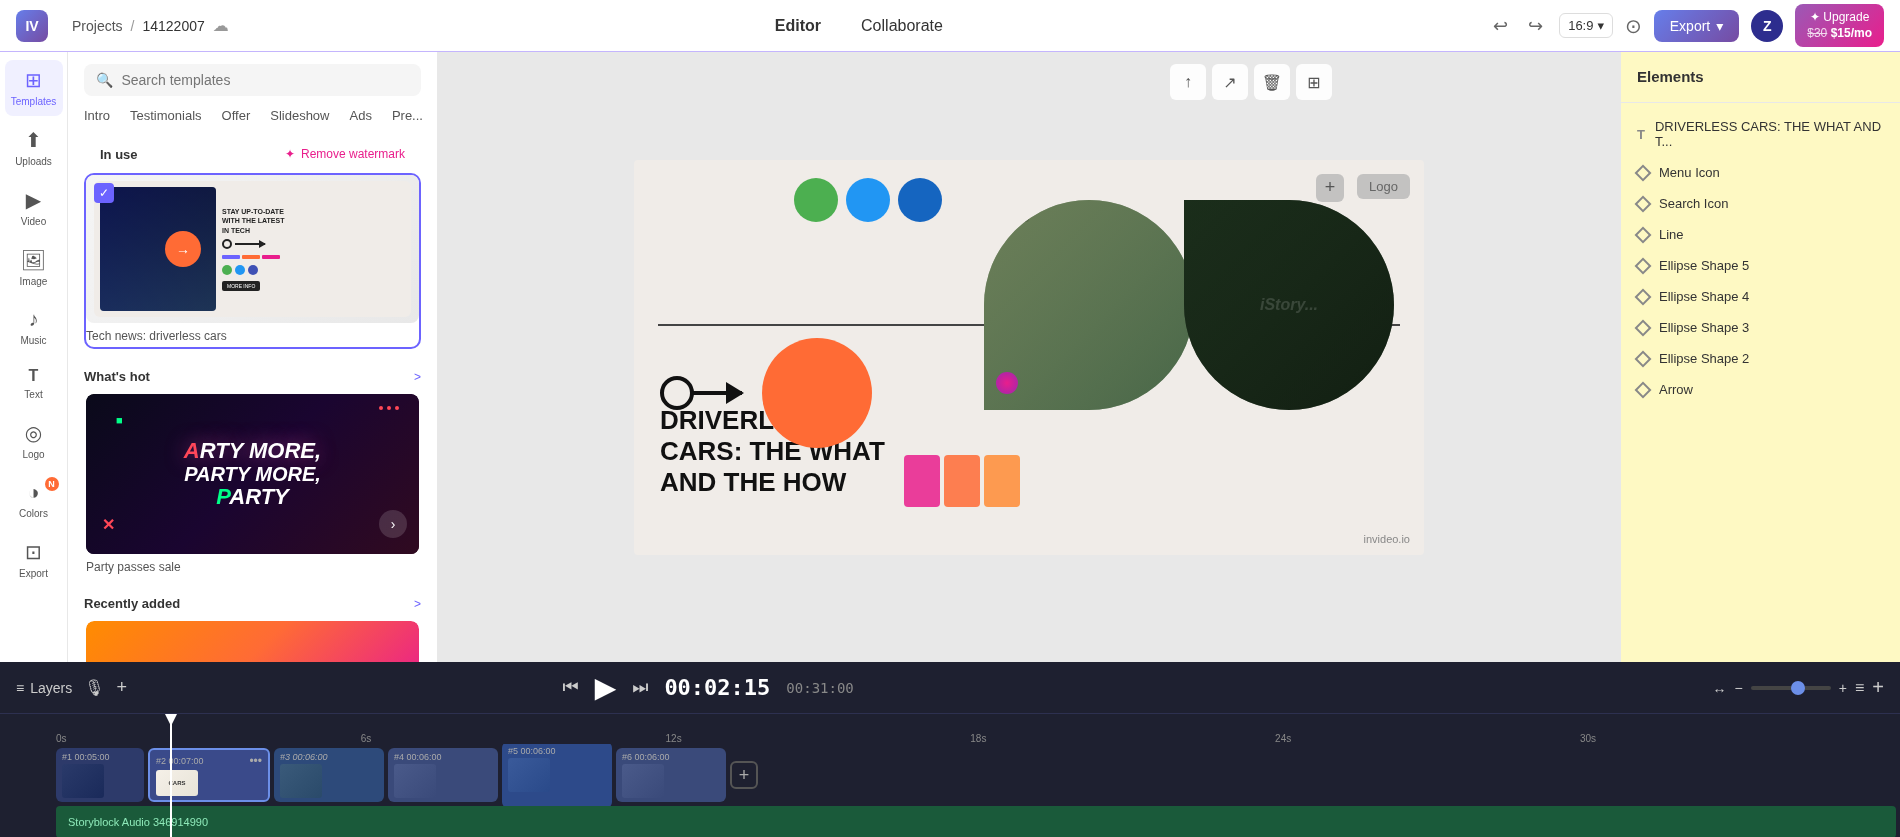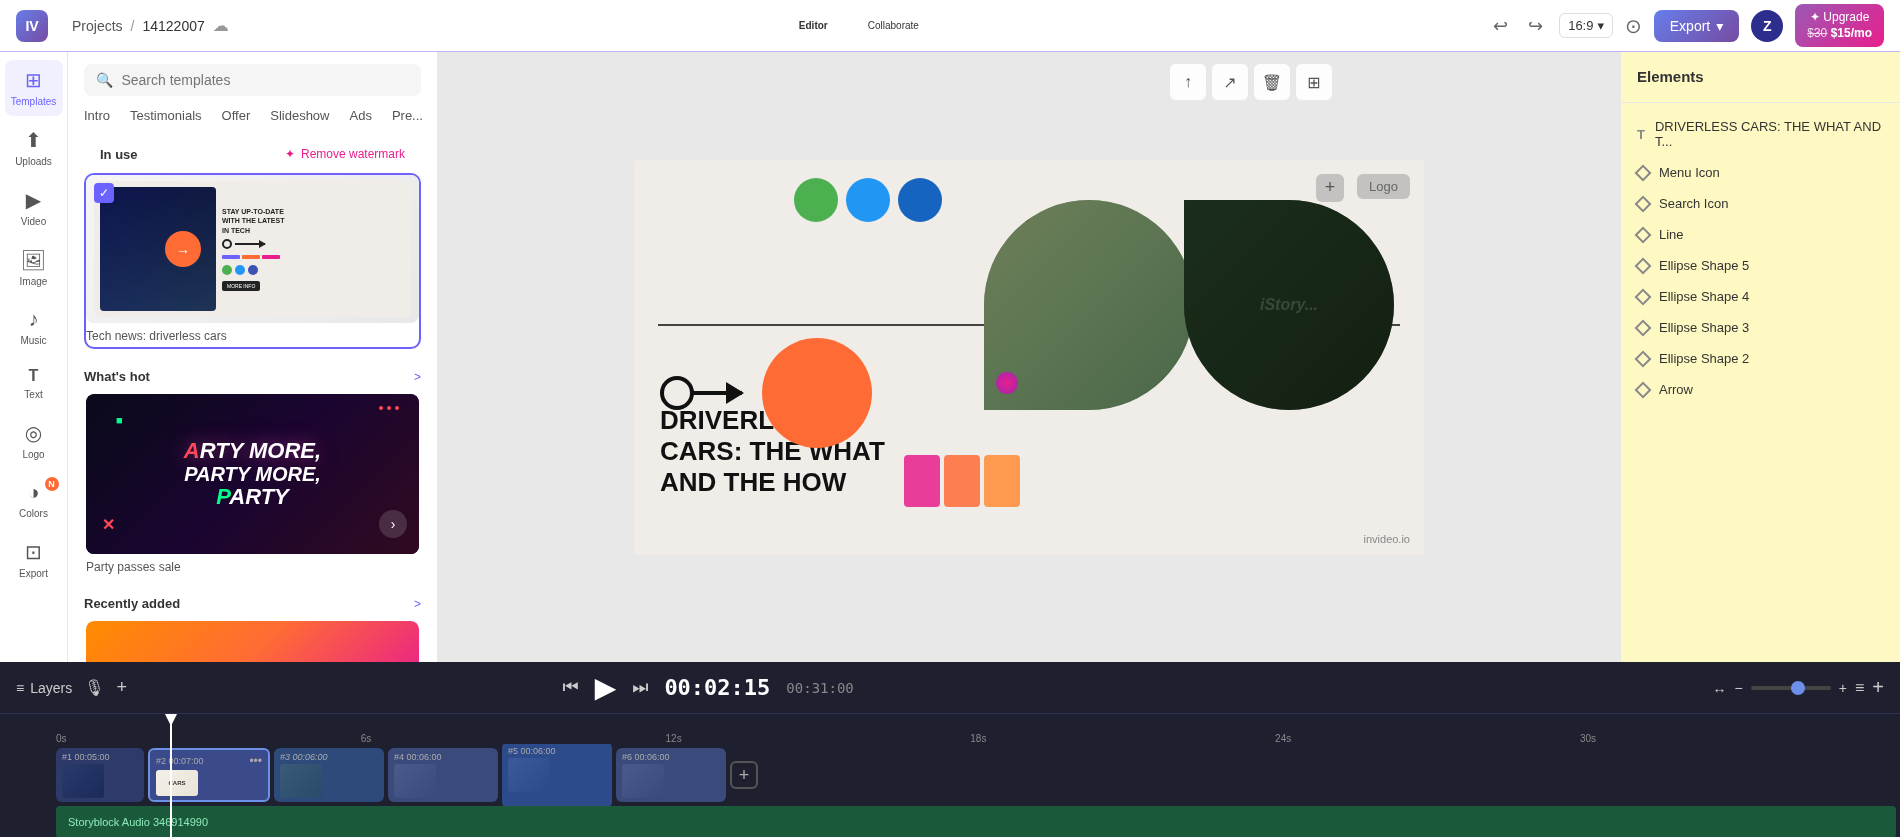--- a/index.html
+++ b/index.html
@@ -18,21 +18,21 @@
 
     
     .logo-btn { width: 32px; height: 32px; background: linear-gradient(135deg, #667eea, #764ba2); border-radius: 8px; display: flex; align-items: center; justify-content: center; cursor: pointer; }
     .logo-icon { color: #fff; font-size: 14px; font-weight: bold; }
     .breadcrumb { display: flex; align-items: center; gap: 8px; font-size: 14px; color: #555; }
     .breadcrumb span { cursor: pointer; }
     .breadcrumb .sep { color: #999; }
     .project-name { font-weight: 500; color: #333; }
     .cloud-icon { color: #999; font-size: 16px; }
     .top-center { flex: 1; display: flex; justify-content: center; gap: 24px; }
-    .top-center-btn { font-size: 10px; cursor: pointer; color: #333; padding: 4px 8px; border: none; background: none; }
+    .top-center-btn { font-size: 16px; cursor: pointer; color: #333; padding: 4px 8px; border: none; background: none; }
     .top-center-btn.active { color: #333; font-weight: 600; }
     .top-right { display: flex; align-items: center; gap: 12px; margin-left: auto; }
     .undo-btn, .redo-btn { background: none; border: none; cursor: pointer; color: #666; font-size: 18px; padding: 4px; }
     .aspect-ratio-btn { display: flex; align-items: center; gap: 4px; border: 1px solid #ddd; border-radius: 6px; padding: 4px 8px; cursor: pointer; font-size: 13px; background: #fff; }
     .settings-btn { background: none; border: none; cursor: pointer; color: #666; font-size: 20px; }
     .export-btn { background: linear-gradient(135deg, #667eea, #764ba2); color: #fff; border: none; border-radius: 8px; padding: 8px 16px; cursor: pointer; font-size: 14px; font-weight: 500; display: flex; align-items: center; gap: 6px; }
     .avatar-btn { width: 32px; height: 32px; background: #2d2d8e; border-radius: 50%; display: flex; align-items: center; justify-content: center; color: #fff; font-size: 14px; font-weight: 600; cursor: pointer; border: none; }
     .upgrade-btn { background: linear-gradient(135deg, #9b59b6, #e91e8c); color: #fff; border: none; border-radius: 8px; padding: 6px 12px; cursor: pointer; font-size: 12px; font-weight: 500; line-height: 1.3; text-align: center; }
     .upgrade-btn .price-old { text-decoration: line-through; opacity: 0.8; }
     .upgrade-btn .price-new { font-weight: 700; }

